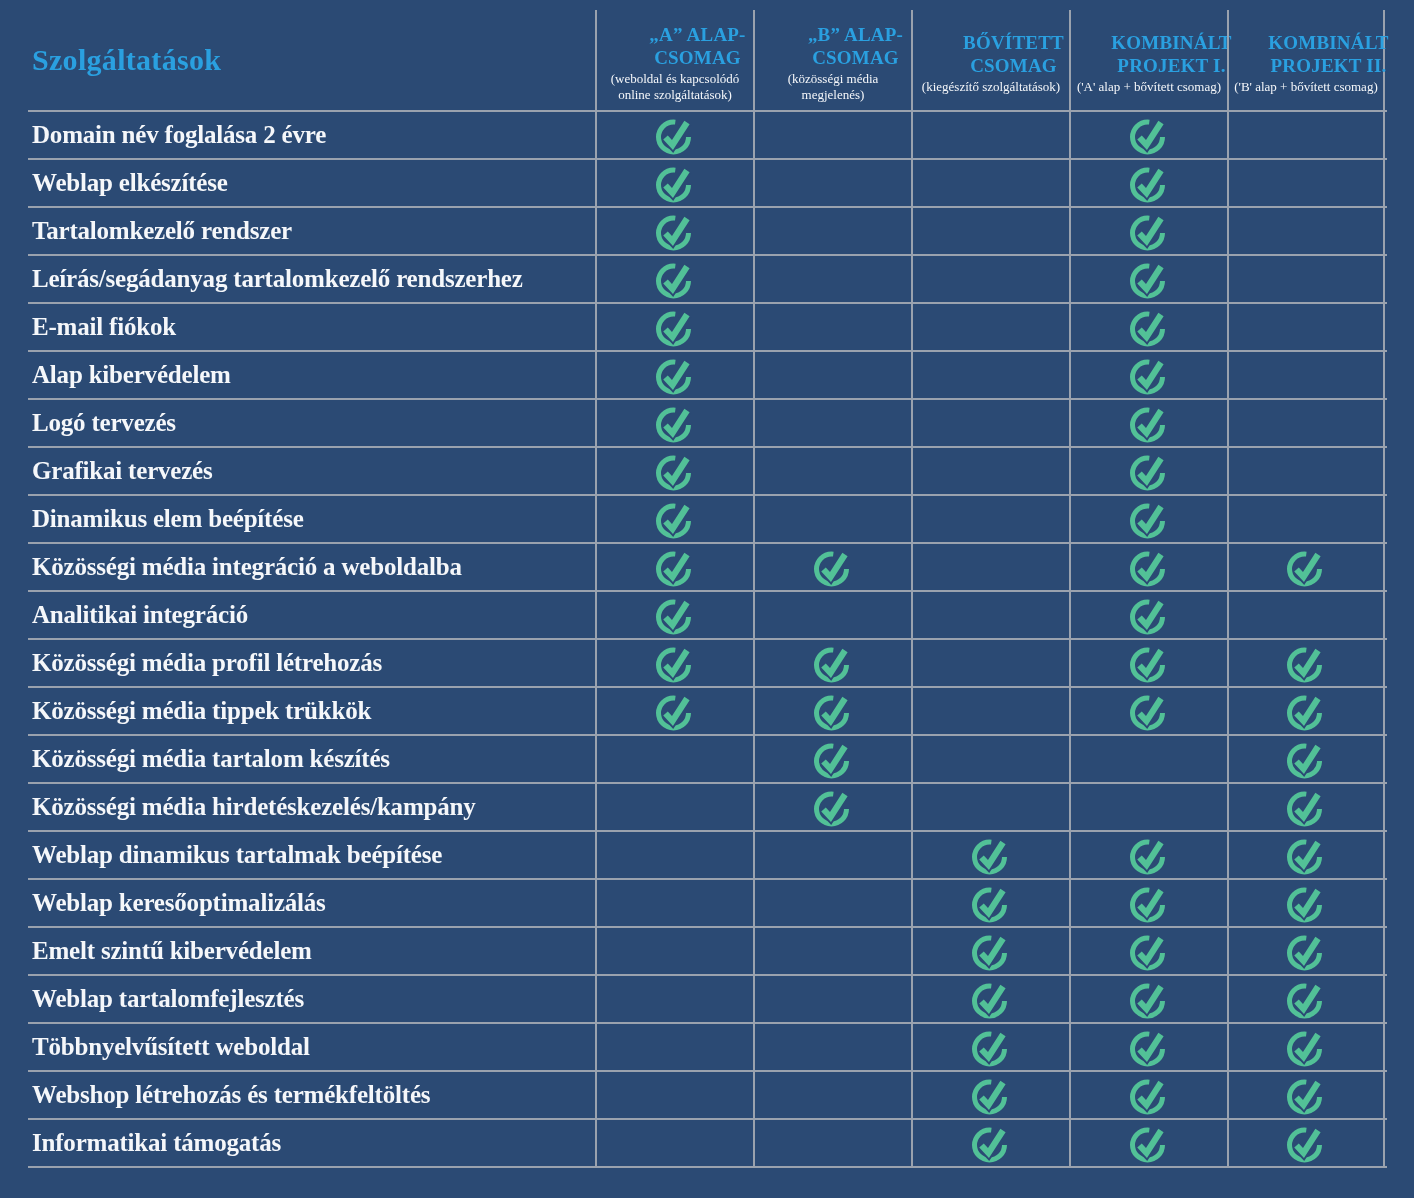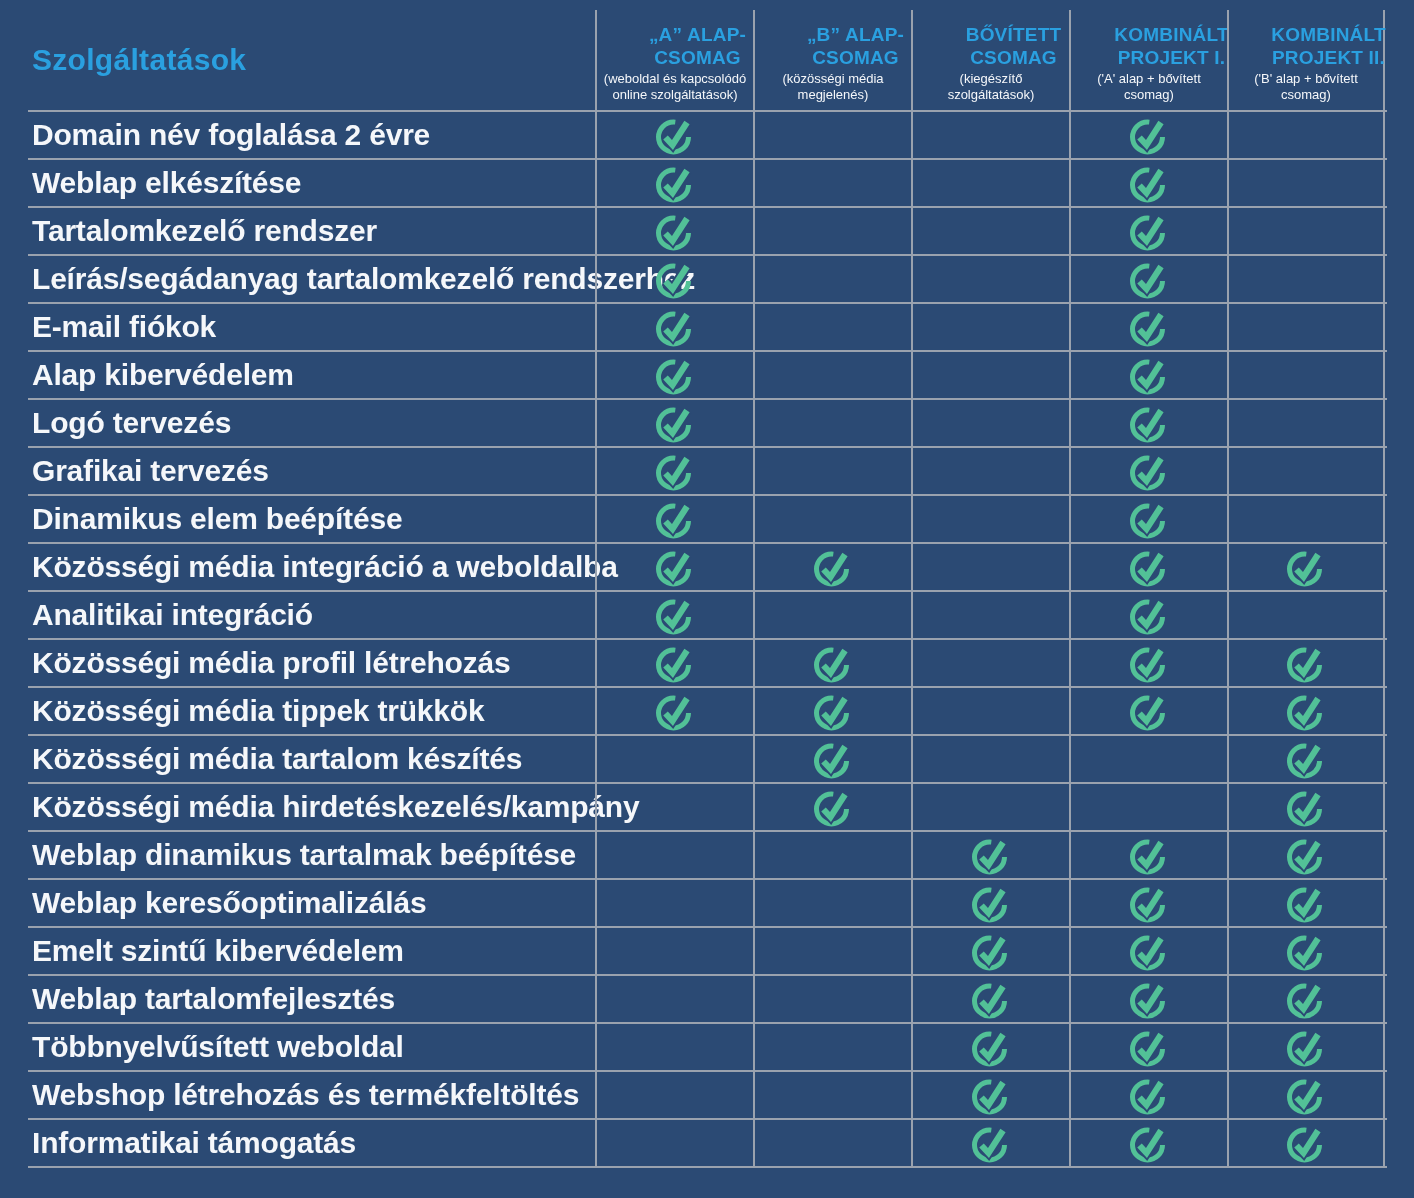--- a/index.html
+++ b/index.html
@@ -8,21 +8,21 @@
     --text:#f5f7fa;
     --green:#52c197;
     --grid:#9aa2ae;
   }
   *{box-sizing:border-box;margin:0;padding:0;}
   html,body{background:var(--background);}
   .page{
     position:relative;
     width:1414px;height:1198px;
     background:var(--background);
-    font-family:Liberation Sans, sans-serif;
+    font-family:Liberation Serif, serif;
     overflow:hidden;
   }
   .table{
     position:absolute;left:28px;top:10px;width:1359px;
   }
   .header-row,.row{
     display:grid;
     grid-template-columns:567px repeat(5,158px);
     border-bottom:2px solid var(--grid);
   }
@@ -60,21 +60,21 @@
   .page-title{
     color:var(--accent);
     font-size:30px;
     font-weight:bold;
     letter-spacing:.3px;
     padding-left:4px;
   }
   .row-label{
     color:var(--text);
     font-weight:bold;
-    font-size:30px;
+    font-size:25px;
     padding-left:4px;
     white-space:nowrap;
     letter-spacing:-0.2px;
   }
   .check{width:40px;height:42px;display:block;}
   .check .ring{
     fill:none;stroke:var(--green);stroke-width:5;
     stroke-dasharray:77 23;
   }
   .check .casing{

